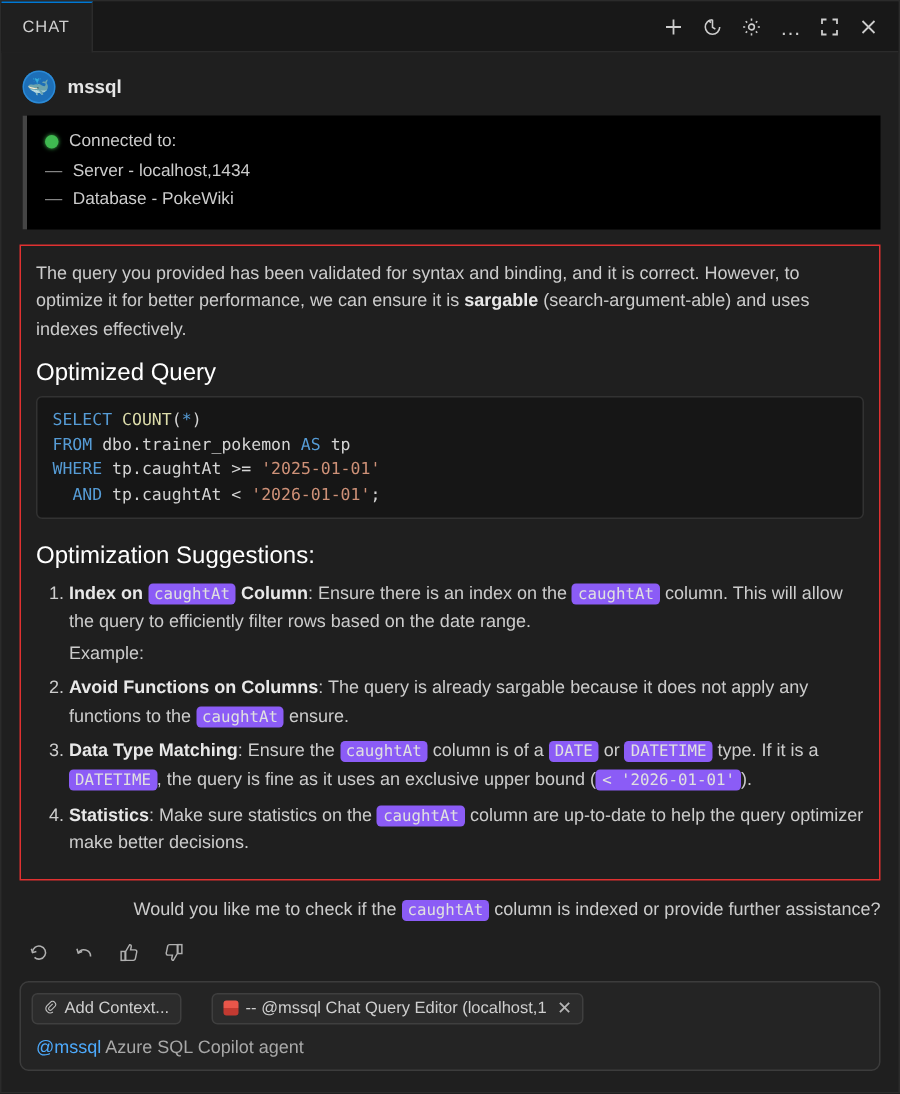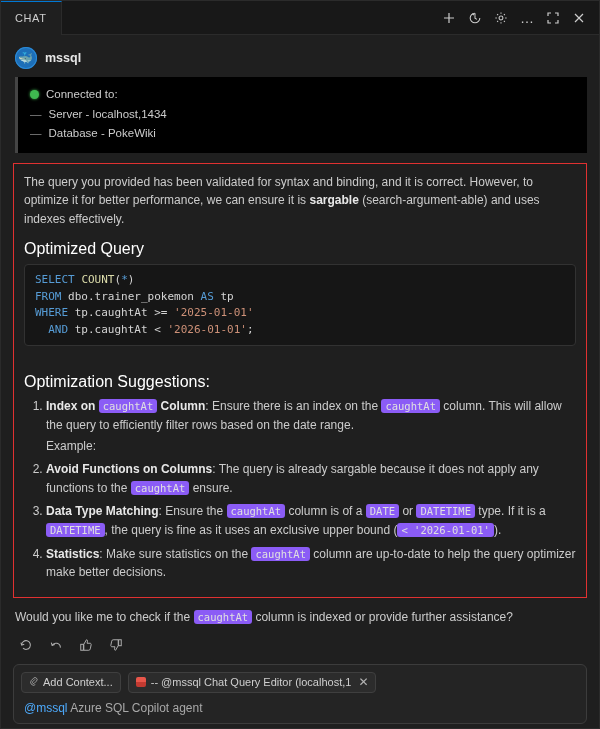--- a/index.html
+++ b/index.html
@@ -115,21 +115,21 @@
     background: #161616;
     border: 1px solid #323232;
     border-radius: 4px;
     padding: 7px 10px;
     font-family: "DejaVu Sans Mono", monospace;
     font-size: 11px;
     line-height: 1.5;
     color: #d4d4d4;
     white-space: pre;
     overflow: hidden;
-    margin: 0 0 27px 0;
+    margin: 0 0 16px 0;
   }
   .kw { color: #569cd6; }
   .fn { color: #dcdcaa; }
   .str { color: #ce9178; }
 
   code.inl {
     font-family: "DejaVu Sans Mono", monospace;
     font-size: 10.5px;
     background: #8b5cf6;
     border-radius: 3px;
@@ -143,20 +143,21 @@
   }
   ol.sugg > li { margin-bottom: 5px; }
   ol.sugg b { color: #e8e8e8; }
   .ex-label { display: block; margin-top: 2px; }
 
   .followup {
     font-size: 12px;
     color: #cccccc;
     margin: 0 0 10px 2px;
     line-height: 1.5;
+    text-align: right;
   }
 
   
   .actions-row {
     display: flex; align-items: center; gap: 12px;
     margin: 0 0 10px 4px;
     color: #b0b0b0;
   }
   .act-btn {
     width: 18px; height: 18px;
@@ -166,21 +167,21 @@
 
   
   .composer {
     flex: 0 0 auto;
     margin: 0 0 10px 0;
     background: #242424;
     border: 1px solid #3c3c3c;
     border-radius: 6px;
     padding: 7px 7px 6px 7px;
   }
-  .chips { display: flex; align-items: center; gap: 7px; }
+  .chips { display: flex; align-items: center; gap: 20px; }
   .chip {
     display: inline-flex; align-items: center; gap: 5px;
     height: 21px;
     padding: 0 7px;
     border: 1px solid #3f3f3f;
     border-radius: 4px;
     background: #2c2c2c;
     font-size: 11px;
     color: #cfcfcf;
   }

